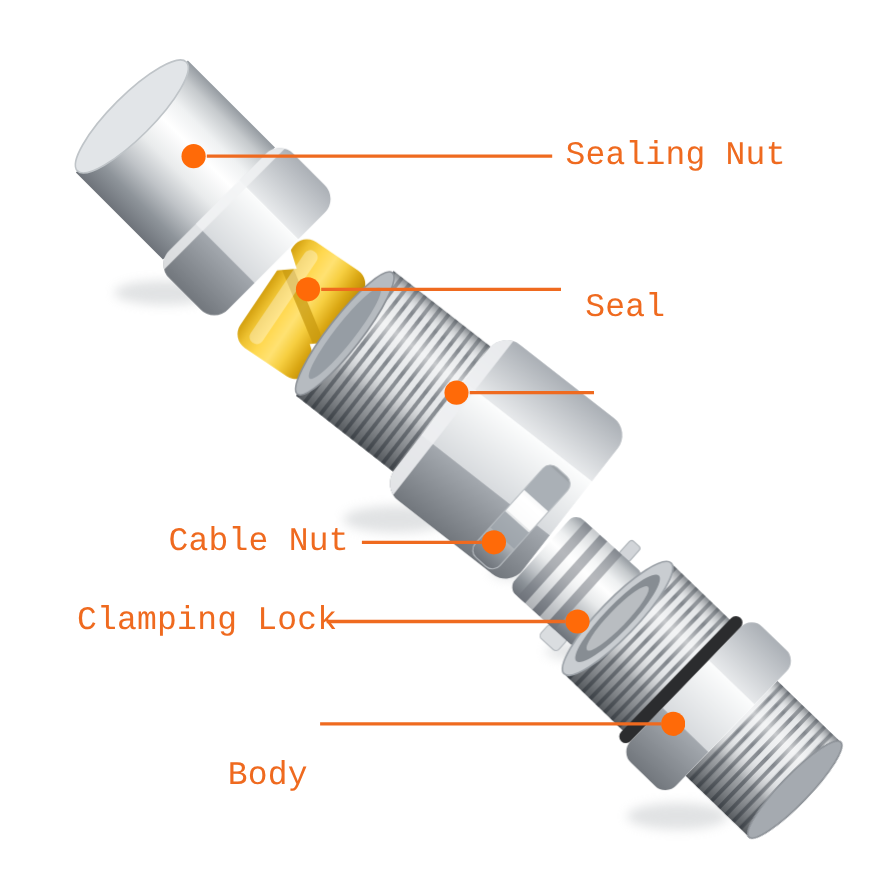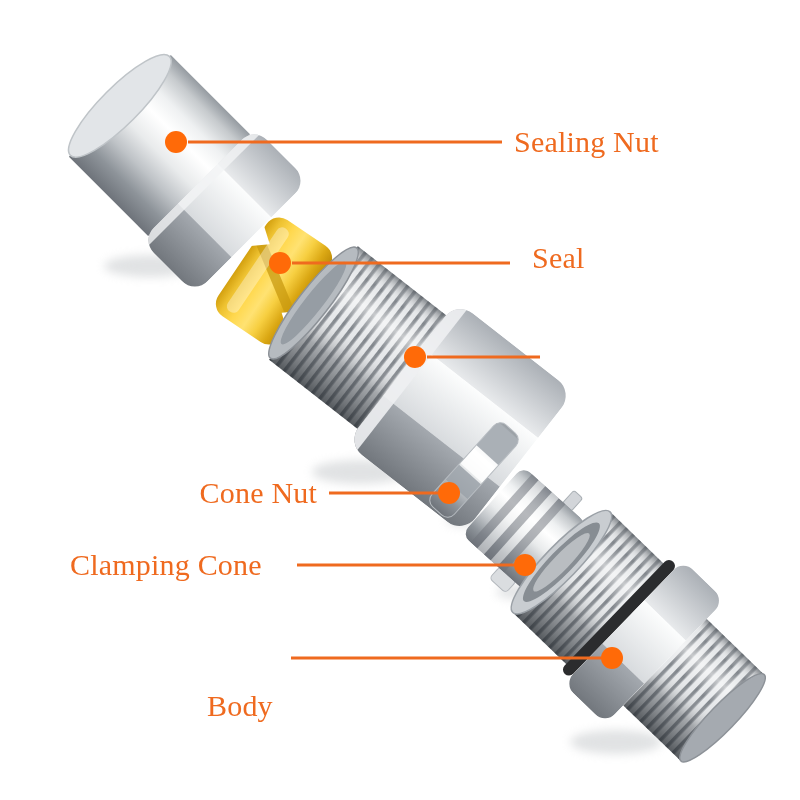--- a/index.html
+++ b/index.html
@@ -1,21 +1,21 @@
 <!DOCTYPE html>
 <html><head>
 <meta charset="utf-8">
 <style>
   html,body{margin:0;padding:0;background:#ffffff;}
   #stage{
     position:relative;
     width:800px;height:800px;
     background:#ffffff;
     overflow:hidden;
-    font-family:Liberation Serif, serif;
+    font-family:Liberation Mono, monospace;
   }
   #artwork{position:absolute;left:0;top:0;}
   .label{
     position:absolute;
     transform:translateY(-50%);
     font-size:30px;
     line-height:34px;
     color:#ef6a1f;
     white-space:nowrap;
     letter-spacing:.2px;
@@ -188,21 +188,21 @@
       <circle cx="280" cy="263" r="11"></circle>
       <circle cx="415" cy="357" r="11"></circle>
       <circle cx="449" cy="493" r="11"></circle>
       <circle cx="525" cy="565" r="11"></circle>
       <circle cx="612" cy="658" r="11"></circle>
     </g>
   </svg>
 
   <div class="label" style="left:514px;top:142px;">Sealing Nut</div>
 
-  <div class="label" style="left:532px;top:258px;text-align:right;">Seal</div>
-
-
-  <div class="label right-anchored" style="right:483px;top:493px;">Cone Nut</div>
-
-  <div class="label" style="left:70px;top:565px;">Clamping Cone</div>
+  <div class="label" style="left:532px;top:280px;text-align:right;">Seal</div>
+
+
+  <div class="label right-anchored" style="right:483px;top:493px;">Cable Nut</div>
+
+  <div class="label" style="left:70px;top:565px;">Clamping Lock</div>
 
   <div class="label" style="left:207px;top:658px;margin-top:48px;">Body</div>
 </div>
 
 </body></html>

